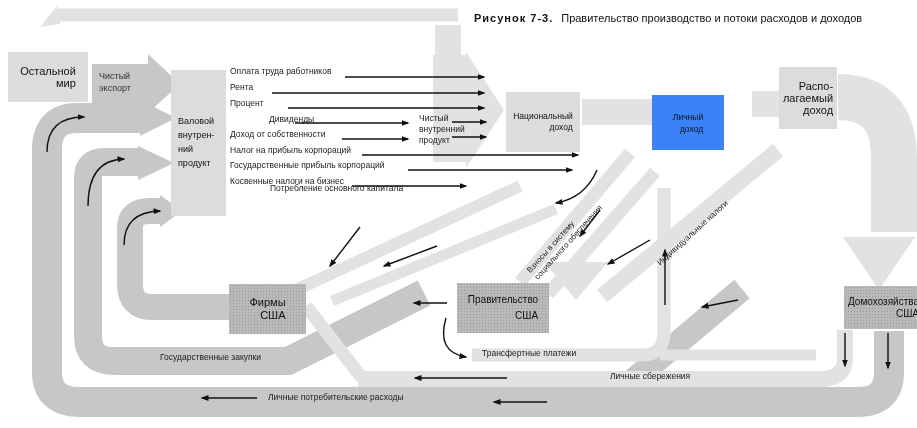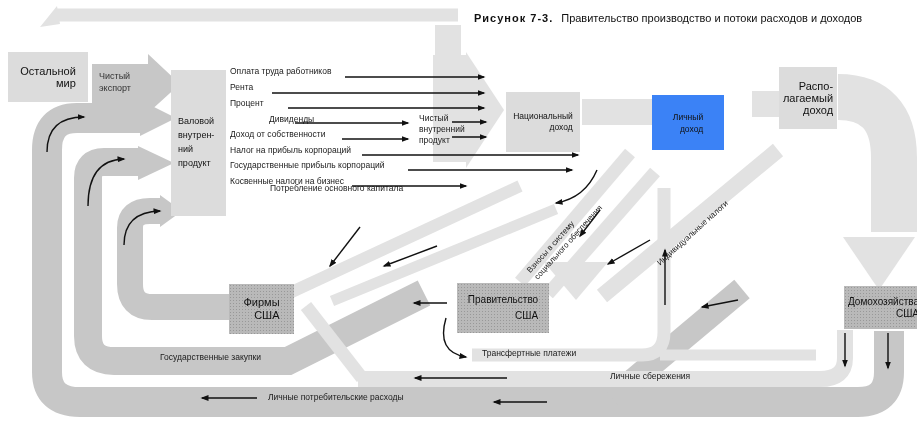--- a/index.html
+++ b/index.html
@@ -87,21 +87,21 @@
 
   <div class="box" style="left:652px;top:95px;width:72px;height:55px;font-size:8.5px;
        line-height:12px;background:#3b82f6;">Личный
 доход</div>
 
   <div class="box box-light" style="left:779px;top:67px;width:58px;height:62px;font-size:11px;
        line-height:12px;">Распо-
 лагаемый
 доход</div>
 
-  <div class="box box-dark" style="left:229px;top:284px;width:65px;height:50px;font-size:11px;
+  <div class="box box-dark" style="left:229px;top:284px;width:77px;height:50px;font-size:11px;
        line-height:13px;">Фирмы
 США</div>
 
   <div class="box box-dark" style="left:457px;top:283px;width:92px;height:50px;font-size:10px;
        line-height:16px;">Правительство
 США</div>
 
   <div class="box box-dark" style="left:844px;top:286px;width:79px;height:43px;font-size:10px;
        line-height:12px;">Домохозяйства
 США</div>

